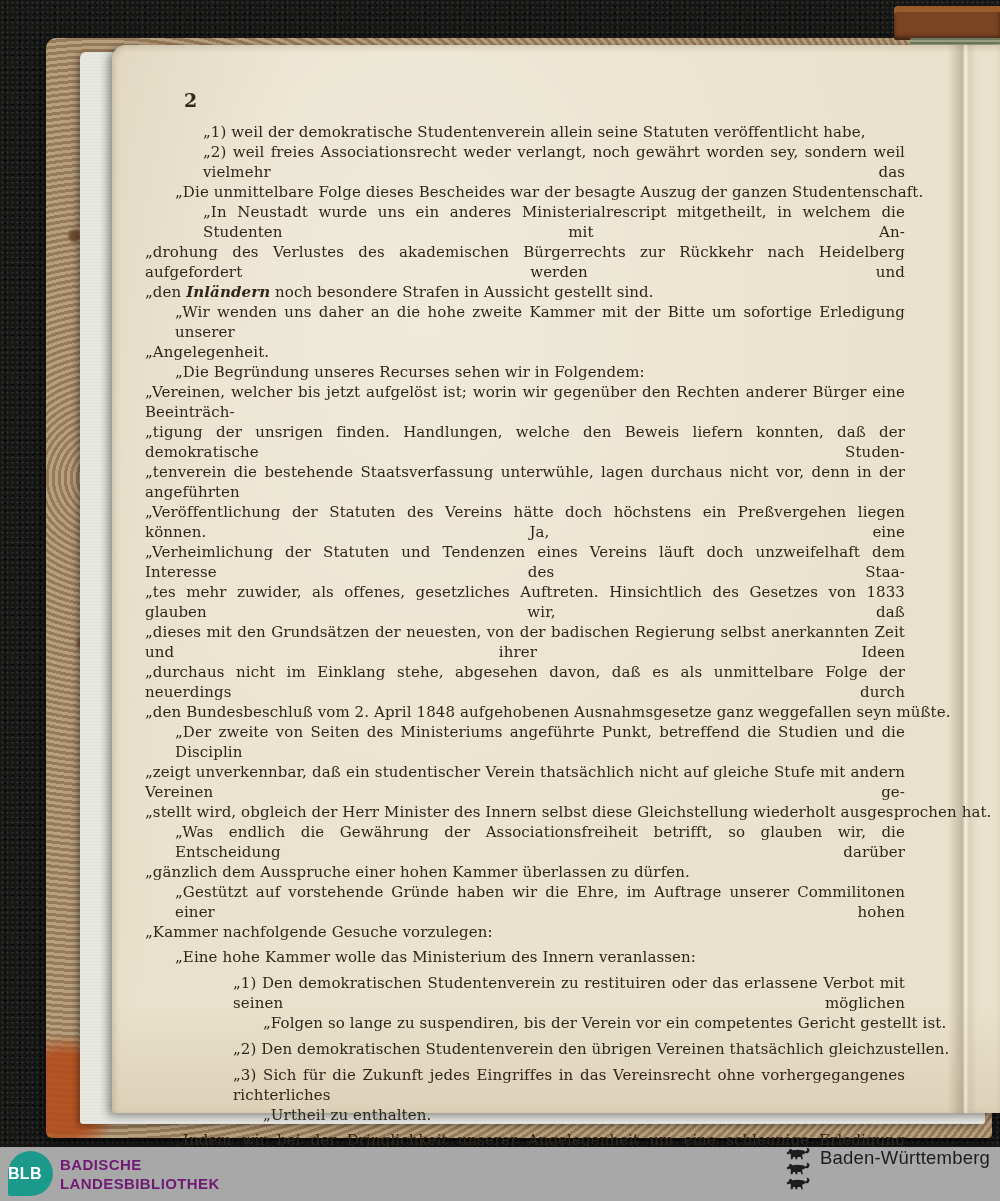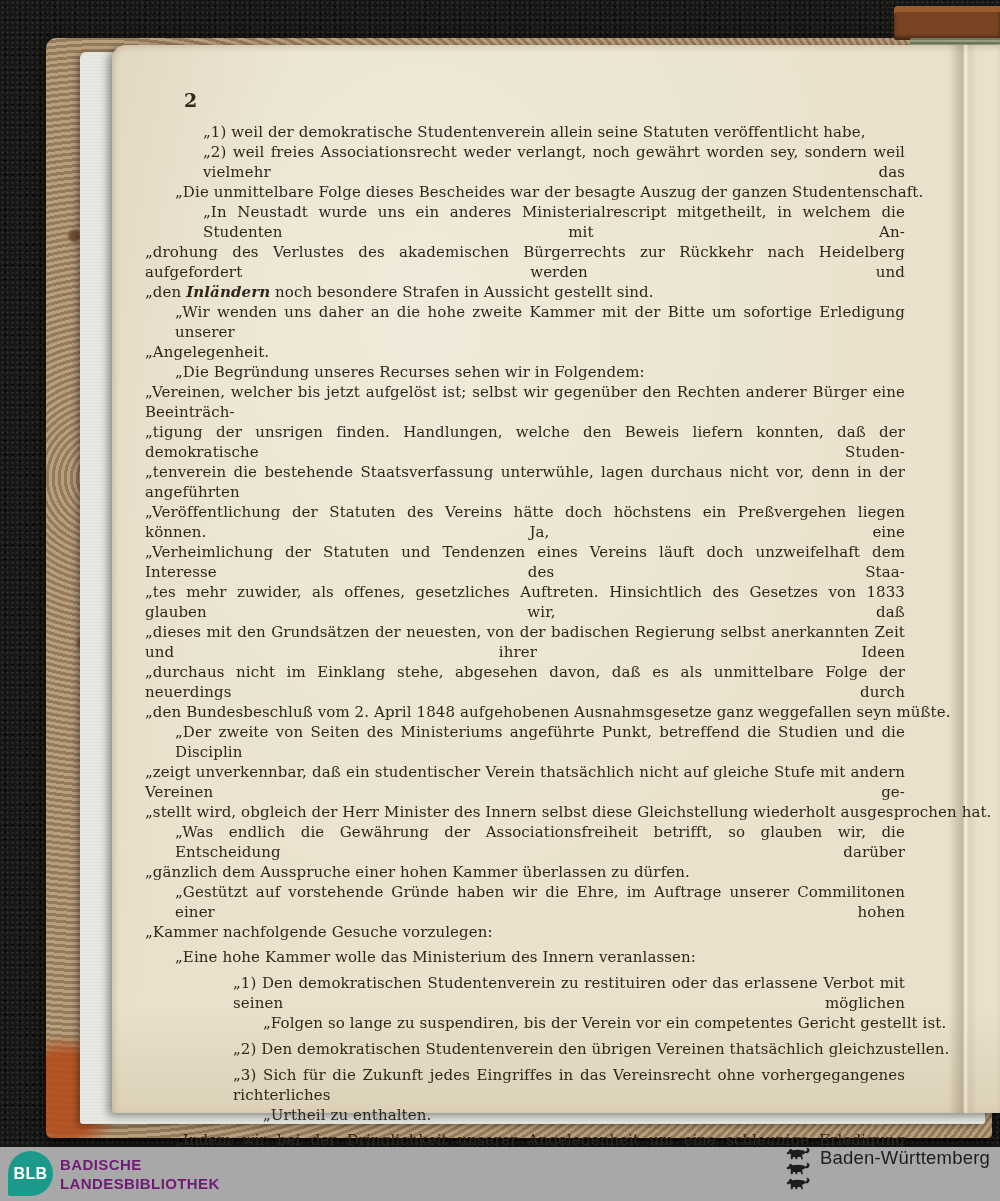--- a/index.html
+++ b/index.html
@@ -60,21 +60,21 @@
   .tr-pages{position:absolute;left:48px;top:36px;width:90px;height:22px;background:#8b9177;
     background-image:repeating-linear-gradient(0deg,#6f7a60 0 2px,#9aa184 2px 4px);border-radius:2px 0 0 2px;}
   .tr-edge{position:absolute;left:0px;top:52px;width:138px;height:16px;background:#8a5326;
     border-radius:3px;box-shadow:inset 0 2px 2px rgba(255,230,200,.35), inset 0 -3px 4px rgba(0,0,0,.45);}
   .tr-clip{position:absolute;left:54px;top:60px;width:26px;height:9px;background:#cfcfc8;
     border-radius:50%;box-shadow:inset 0 -2px 3px rgba(0,0,0,.45);}
   
   .footer{position:absolute;left:0;bottom:0;width:1000px;height:54px;background:#a8a8a8;
     font-family:"Liberation Sans","DejaVu Sans",sans-serif;}
   .blb-logo{position:absolute;left:8px;top:4px;width:45px;height:45px;background:#1b9a8c;
-    border-radius:50% 50% 50% 2px;display:flex;align-items:center;justify-content:center;}
+    border-radius:50% 50% 50% 2px;display:flex;align-items:center;}
   .blb-logo span{color:#fff;font-weight:bold;font-size:16px;letter-spacing:.3px;}
   .lib-name{position:absolute;left:60px;top:8px;color:#701a75;font-weight:bold;
     font-size:15px;line-height:19px;letter-spacing:.4px;}
   .bw{position:absolute;right:10px;top:0;height:54px;display:flex;align-items:flex-start;}
   .lions{display:flex;flex-direction:column;gap:1px;}
   .lions svg{display:block;}
   .bw-name{color:#1d1d1d;font-size:18.5px;font-weight:500;letter-spacing:.2px;}
 </style>
 </head>
 <body>
@@ -108,21 +108,21 @@
           <div class="line pl30"><span>„den </span><span class="bold">Inländern</span><span> noch besondere Strafen in Aussicht gestellt sind.</span></div>
         </div>
         <div class="block ">
           <div class="line pl60 just">„Wir wenden uns daher an die hohe zweite Kammer mit der Bitte um sofortige Erledigung unserer</div>
           <div class="line pl30">„Angelegenheit.</div>
         </div>
         <div class="block ">
           <div class="line pl60">„Die Begründung unseres Recurses sehen wir in Folgendem:</div>
         </div>
         <div class="block ">
-          <div class="line pl30 just">„Vereinen, welcher bis jetzt aufgelöst ist; selbst wir gegenüber den Rechten anderer Bürger eine Beeinträch-</div>
+          <div class="line pl30 just">„Vereinen, welcher bis jetzt aufgelöst ist; worin wir gegenüber den Rechten anderer Bürger eine Beeinträch-</div>
           <div class="line pl30 just">„tigung der unsrigen finden.  Handlungen, welche den Beweis liefern konnten, daß der demokratische Studen-</div>
           <div class="line pl30 just">„tenverein die bestehende Staatsverfassung unterwühle, lagen durchaus nicht vor, denn in der angeführten</div>
           <div class="line pl30 just">„Veröffentlichung der Statuten des Vereins hätte doch höchstens ein Preßvergehen liegen können.  Ja, eine</div>
           <div class="line pl30 just">„Verheimlichung der Statuten und Tendenzen eines Vereins läuft doch unzweifelhaft dem Interesse des Staa-</div>
           <div class="line pl30 just">„tes mehr zuwider, als offenes, gesetzliches Auftreten.  Hinsichtlich des Gesetzes von 1833 glauben wir, daß</div>
           <div class="line pl30 just">„dieses mit den Grundsätzen der neuesten, von der badischen Regierung selbst anerkannten Zeit und ihrer Ideen</div>
           <div class="line pl30 just">„durchaus nicht im Einklang stehe, abgesehen davon, daß es als unmittelbare Folge der neuerdings durch</div>
           <div class="line pl30">„den Bundesbeschluß vom 2. April 1848 aufgehobenen Ausnahmsgesetze ganz weggefallen seyn müßte.</div>
         </div>
         <div class="block ">

